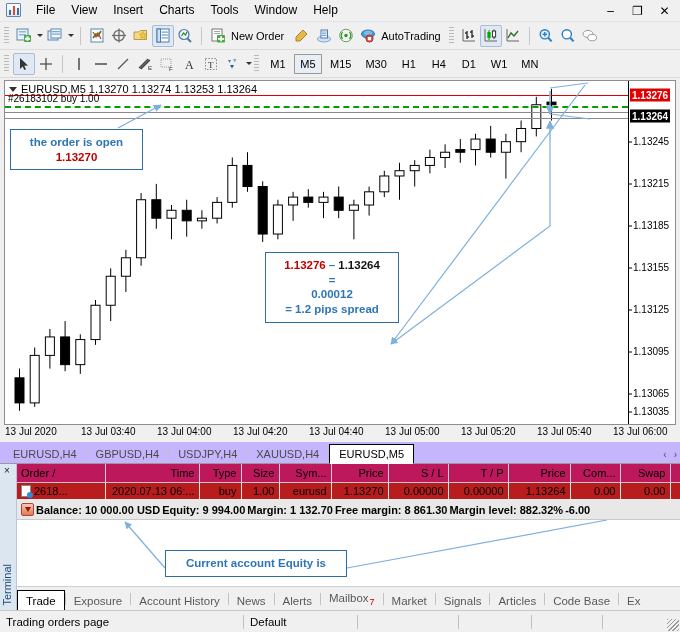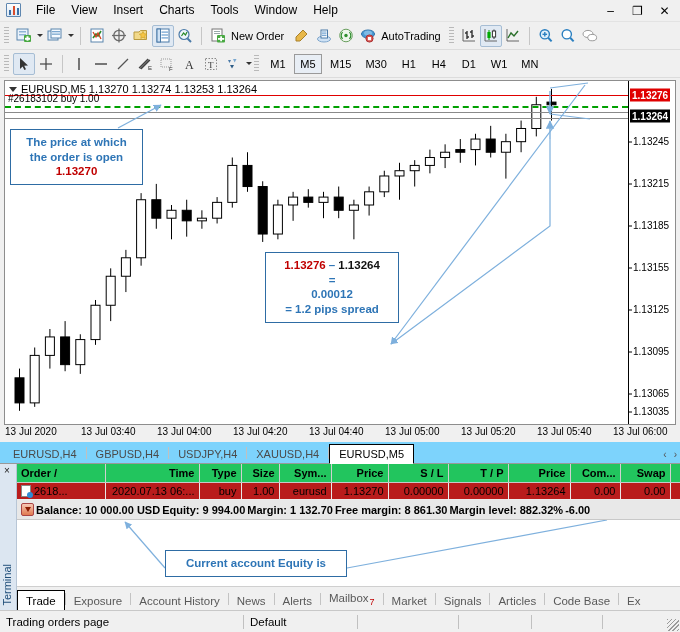--- a/index.html
+++ b/index.html
@@ -68,40 +68,40 @@
   .hline { position:absolute; left:0; right:0; height:0; }
   .order-tag { position:absolute; font-size:10px; color:#000; white-space:nowrap; z-index:5; }
 
   .cbox { position:absolute; border:1px solid #2e6ca4; background:#fff; z-index:8;
           text-align:center; padding:5px 6px; line-height:1.28; }
   .cbox .b { color:#2e75b6; font-weight:bold; font-size:11.5px; }
   .cbox .r { color:#c00000; font-weight:bold; font-size:11.5px; }
   .cbox .k { color:#111; font-weight:bold; font-size:11.5px; }
 
   
-  .symtabs { height:22px; display:flex; align-items:flex-end; background:#7dd3fc; margin-top:2px;
+  .symtabs { height:22px; display:flex; align-items:flex-end; background:#c4b5fd; margin-top:2px;
              padding-left:4px; position:relative; flex:none; border-bottom:1px solid #999; }
   .symtab { padding:3px 9px 3px; font-size:11px; color:#4a4a4a; position:relative; }
   .symtab.active { background:#fff; border:1px solid #000; border-bottom:1px solid #fff;
                    color:#000; margin-bottom:-1px; }
   .symsep { width:1px; height:12px; background:#c0c0c0; align-self:center; }
   .symscroll { position:absolute; right:3px; bottom:3px; display:flex; gap:7px; color:#555;
                font-size:10px; }
 
   
   .terminal { flex:1; display:flex; background:#f0f0f0; position:relative; min-height:0; }
   .term-side { width:17px; background:#dce6f1; border-right:1px solid #b8c6d6; position:relative;
                flex:none; }
   .term-side .x { position:absolute; top:1px; left:4px; font-size:10px; color:#222; }
   .term-side .vlabel { position:absolute; bottom:4px; left:1px; writing-mode:vertical-rl;
                        transform:rotate(180deg); font-size:11px; color:#1f4e79; }
   .term-main { flex:1; display:flex; flex-direction:column; min-width:0; }
   table.grid { width:100%; border-collapse:collapse; table-layout:fixed; }
-  table.grid th { background:#22c55e; border-right:1px solid #d0d0d0; border-bottom:1px solid #c8c8c8;
-                  font-weight:bold; font-size:11px; text-align:right; padding:3px 4px; color:#000;
+  table.grid th { background:#be185d; border-right:1px solid #d0d0d0; border-bottom:1px solid #c8c8c8;
+                  font-weight:normal; font-size:11px; text-align:right; padding:3px 4px; color:#000;
                   white-space:nowrap; overflow:hidden; }
   table.grid th.lft { text-align:left; }
   table.grid td { border-right:1px solid #e8e8e8; border-bottom:1px solid #ececec; font-size:11px;
                   text-align:right; padding:2px 4px; color:#000; background:#b91c1c; white-space:nowrap;
                   overflow:hidden; }
   table.grid td.lft { text-align:left; }
   .ordicon { width:10px; height:12px; display:inline-block; vertical-align:-2px; position:relative;
              margin-right:3px; }
   .ordicon .pg { position:absolute; inset:0; background:#fff; border:1px solid #888; }
   .ordicon .dot { position:absolute; right:-2px; bottom:-1px; width:6px; height:6px; border-radius:50%;
@@ -498,21 +498,20 @@
 
         <path d="M545,10 L545,33" stroke="#7eb0dd" stroke-width="1.4" fill="none" marker-end="url(#ah)"></path>
         <path d="M583,2 L545,7" stroke="#7eb0dd" stroke-width="1.2" fill="none"></path>
         <path d="M585,38 L545,33" stroke="#7eb0dd" stroke-width="1.2" fill="none"></path>
         <path d="M545,58 L545,40" stroke="#7eb0dd" stroke-width="1.4" fill="none" marker-end="url(#ah)"></path>
         <path d="M545,58 L545,145 L386,263" stroke="#7eb0dd" stroke-width="1.2" fill="none" marker-end="url(#ah)"></path>
         <path d="M580,4 L386,263" stroke="#7eb0dd" stroke-width="1.2" fill="none" marker-end="url(#ah)"></path>
       </svg>
 
       <div class="cbox" style="left:5px; top:48px; width:133px;">
-        <div class="b">The price at which</div>
         <div class="b">the order is open</div>
         <div class="r">1.13270</div>
       </div>
 
       <div class="cbox" style="left:260px; top:171px; width:134px;">
         <div>
           <span class="r">1.13276</span>
           <span class="b">–</span>
           <span class="k">1.13264</span>
         </div>

